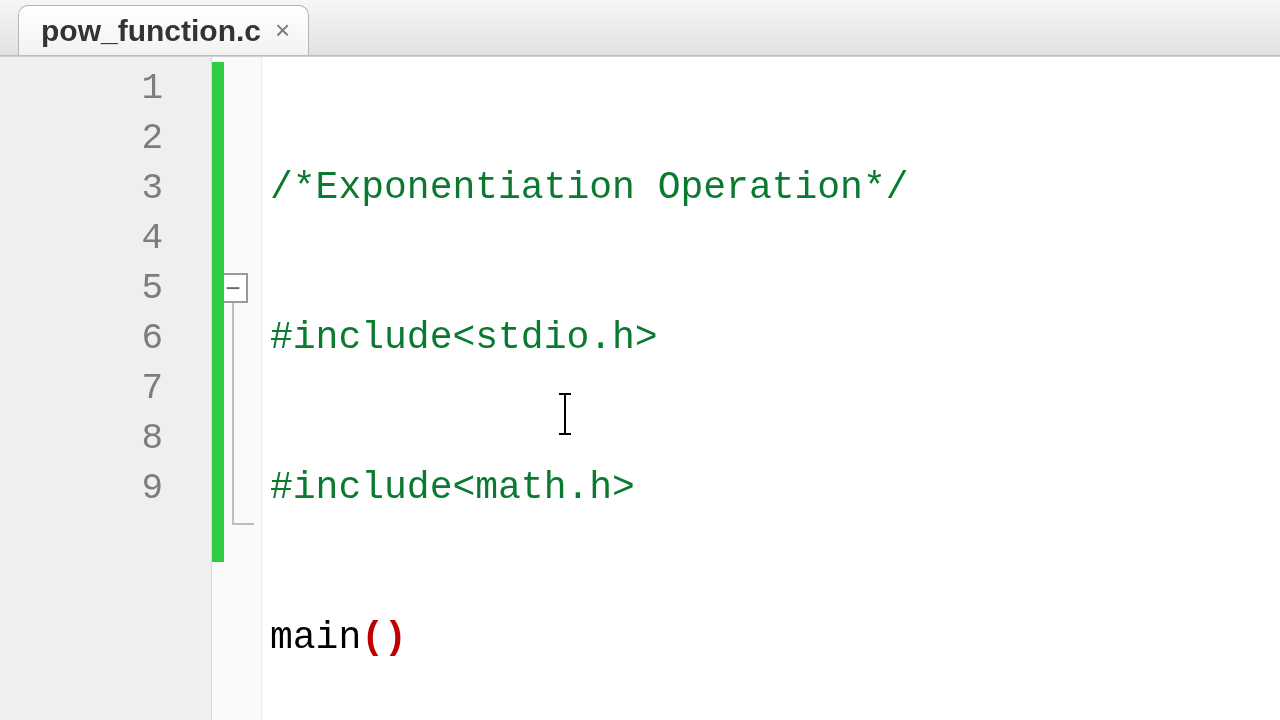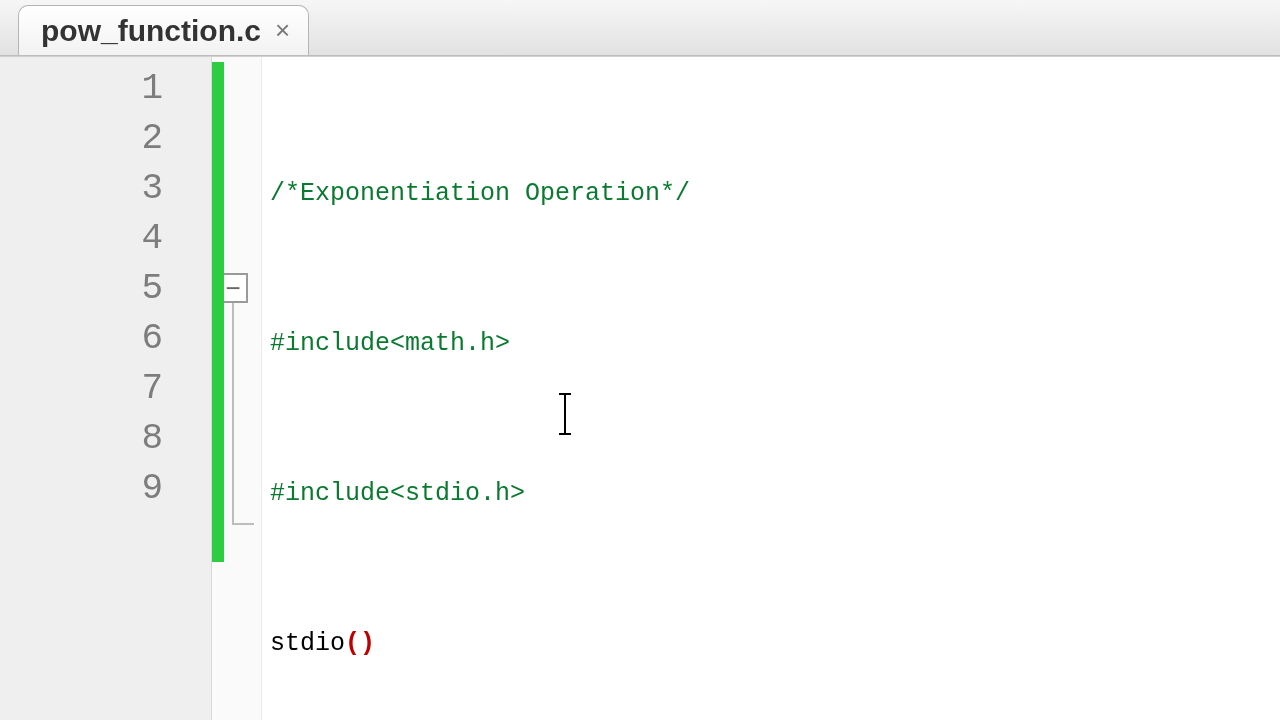--- a/index.html
+++ b/index.html
@@ -104,23 +104,23 @@
   .fold-line-h {
     position: absolute;
     left: 20px;
     height: 2px;
     width: 22px;
     background: #bdbdbd;
   }
 
   .code-area {
     flex: 1;
-    padding-top: 12px;
+    padding-top: 6px;
     position: relative;
-    font-size: 25px;
+    font-size: 38px;
     line-height: 50px;
     white-space: pre;
   }
   .code-line {
     height: 50px;
     padding-left: 8px;
     color: #000;
   }
 
   .tok-comment { color: #0a7a30; }
@@ -174,23 +174,23 @@
   <div class="fold-col">
     <div class="fold-box" style="top:216px">
       <span>−</span>
     </div>
     <div class="fold-line-v" style="top:246px;height:220px"></div>
     <div class="fold-line-h" style="top:466px"></div>
   </div>
 
   <div class="code-area">
     <div class="code-line"><span class="tok-comment">/*Exponentiation Operation*/</span></div>
+    <div class="code-line"><span class="tok-pre">#include&lt;stdio.h&gt;</span></div>
     <div class="code-line"><span class="tok-pre">#include&lt;math.h&gt;</span></div>
-    <div class="code-line"><span class="tok-pre">#include&lt;stdio.h&gt;</span></div>
-    <div class="code-line"><span class="tok-plain">stdio</span><span class="tok-paren">()</span></div>
+    <div class="code-line"><span class="tok-plain">main</span><span class="tok-paren">()</span></div>
     
     
     
     
     
     
 
     <div class="ibeam cursor-ptr"></div>
   </div>
 

